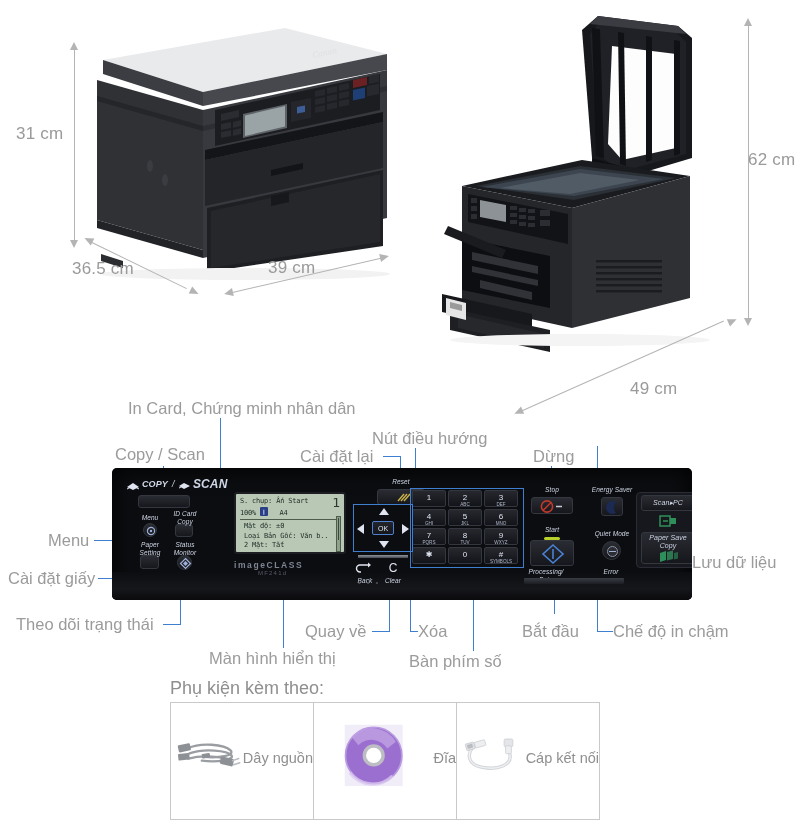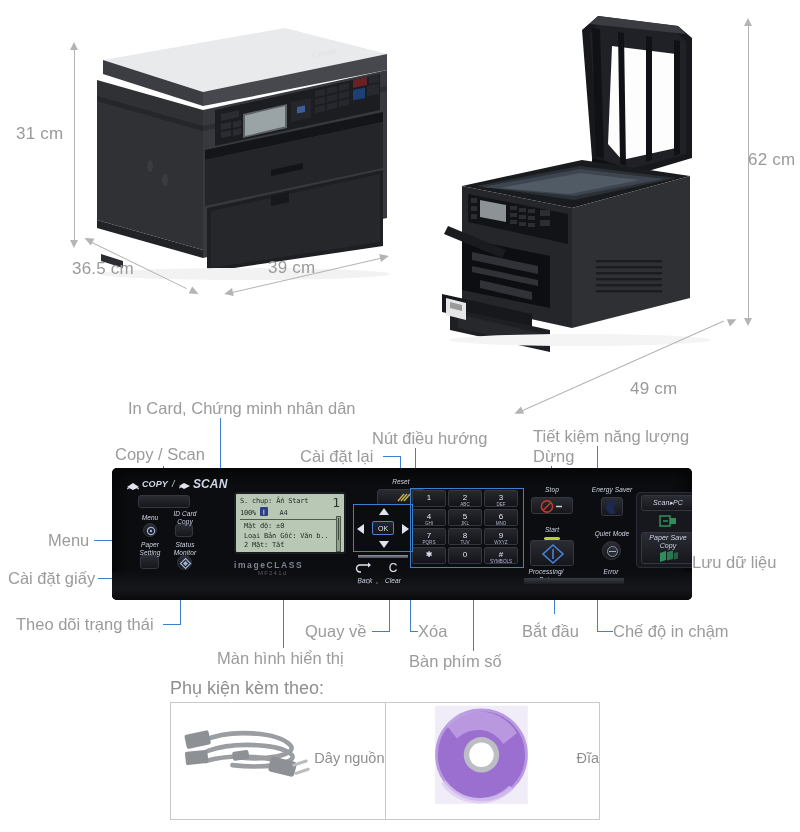--- a/index.html
+++ b/index.html
@@ -361,42 +361,41 @@
   <div class="abs callout" style="left:48px; top:530px;">Menu</div>
   <div class="lead lead-h" style="left:94px; top:540px; width:50px;"></div>
 
   <div class="abs callout" style="left:8px; top:568px;">Cài đặt giấy</div>
   <div class="lead lead-h" style="left:98px; top:578px; width:48px;"></div>
 
   <div class="abs callout" style="left:16px; top:614px;">Theo dõi trạng thái</div>
   <div class="lead lead-h" style="left:163px; top:624px; width:18px;"></div>
   <div class="lead lead-v" style="left:180px; top:584px; height:40px;"></div>
 
-  <div class="abs callout" style="left:209px; top:648px;margin-left:8px;">Màn hình hiển thị</div>
+  <div class="abs callout" style="left:209px; top:648px;">Màn hình hiển thị</div>
   <div class="lead lead-v" style="left:283px; top:556px; height:92px;"></div>
 
   <div class="abs callout" style="left:305px; top:621px;">Quay về</div>
   <div class="lead lead-h" style="left:372px; top:631px; width:18px;"></div>
   <div class="lead lead-v" style="left:389px; top:578px; height:53px;"></div>
 
   <div class="abs callout" style="left:300px; top:446px;">Cài đặt lại</div>
   <div class="lead lead-h" style="left:383px; top:456px; width:18px;"></div>
   <div class="lead lead-v" style="left:400px; top:456px; height:44px;"></div>
 
   <div class="abs callout" style="left:372px; top:428px;">Nút điều hướng</div>
   <div class="lead lead-v" style="left:415px; top:448px; height:62px;"></div>
 
   <div class="abs callout" style="left:418px; top:621px;">Xóa</div>
   <div class="lead lead-h" style="left:410px; top:631px; width:8px;"></div>
   <div class="lead lead-v" style="left:410px; top:594px; height:37px;"></div>
 
   <div class="abs callout" style="left:409px; top:651px;">Bàn phím số</div>
   <div class="lead lead-v" style="left:473px; top:594px; height:57px;"></div>
 
-  <div class="abs callout" style="left:533px; top:426px;">Tiết kiệm năng lượng</div>
   <div class="abs callout" style="left:533px; top:446px;">Dừng</div>
   <div class="lead lead-v" style="left:551px; top:466px; height:34px;"></div>
   <div class="lead lead-v" style="left:597px; top:446px; height:60px;"></div>
 
   <div class="abs callout" style="left:522px; top:621px;">Bắt đầu</div>
   <div class="lead lead-v" style="left:554px; top:564px; height:50px;"></div>
 
   <div class="abs callout" style="left:613px; top:621px;text-align:center;">Chế độ in chậm</div>
   <div class="lead lead-h" style="left:597px; top:631px; width:16px;"></div>
   <div class="lead lead-v" style="left:597px; top:572px; height:59px;"></div>
@@ -643,15 +642,33 @@
           <circle cx="70" cy="38" r="33" fill="none" stroke="#b99ae0" stroke-width="2"></circle>
           <path d="M44 16 A33 33 0 0 1 96 22 L86 30 A22 22 0 0 0 52 26 Z" fill="#c3a6e6" opacity=".75"></path>
           <path d="M42 58 A33 33 0 0 0 92 62" fill="none" stroke="#d9c6f0" stroke-width="4" opacity=".7"></path>
           <circle cx="70" cy="38" r="13" fill="#bdbdc4"></circle>
           <circle cx="70" cy="38" r="9" fill="#ffffff"></circle>
         </svg>
       </div>
       <div class="acc-label">Đĩa</div>
     </div>
 
+    <div class="acc-cell">
+      <div class="acc-art">
+        <svg width="100%" height="100%" viewBox="0 0 140 78" preserveAspectRatio="xMidYMid meet">
+          <path d="M46 14 C18 22, 16 56, 52 62 C86 68, 112 56, 108 36" fill="none" stroke="#d3d5d9" stroke-width="7" stroke-linecap="round"></path>
+          <path d="M46 14 C18 22, 16 56, 52 62 C86 68, 112 56, 108 36" fill="none" stroke="#eef0f2" stroke-width="3" stroke-linecap="round"></path>
+          <g>
+            <rect x="96" y="4" width="18" height="16" rx="3" fill="#e3e5e8" stroke="#c2c5ca" stroke-width="1.2"></rect>
+            <rect x="99" y="18" width="12" height="16" rx="2" fill="#eceef0" stroke="#c2c5ca" stroke-width="1.2"></rect>
+          </g>
+          <g>
+            <rect x="36" y="8" width="22" height="12" rx="2" fill="#eceef0" stroke="#c2c5ca" stroke-width="1.2" transform="rotate(-16 47 14)"></rect>
+            <rect x="18" y="12" width="18" height="14" rx="2" fill="#dfe1e4" stroke="#c2c5ca" stroke-width="1.2" transform="rotate(-16 27 19)"></rect>
+            <rect x="21" y="15" width="11" height="8" rx="1" fill="#b9bcc1" transform="rotate(-16 26 19)"></rect>
+          </g>
+        </svg>
+      </div>
+      <div class="acc-label">Cáp kết nối</div>
+    </div>
   </div>
 
 </div>
 
 </body></html>

